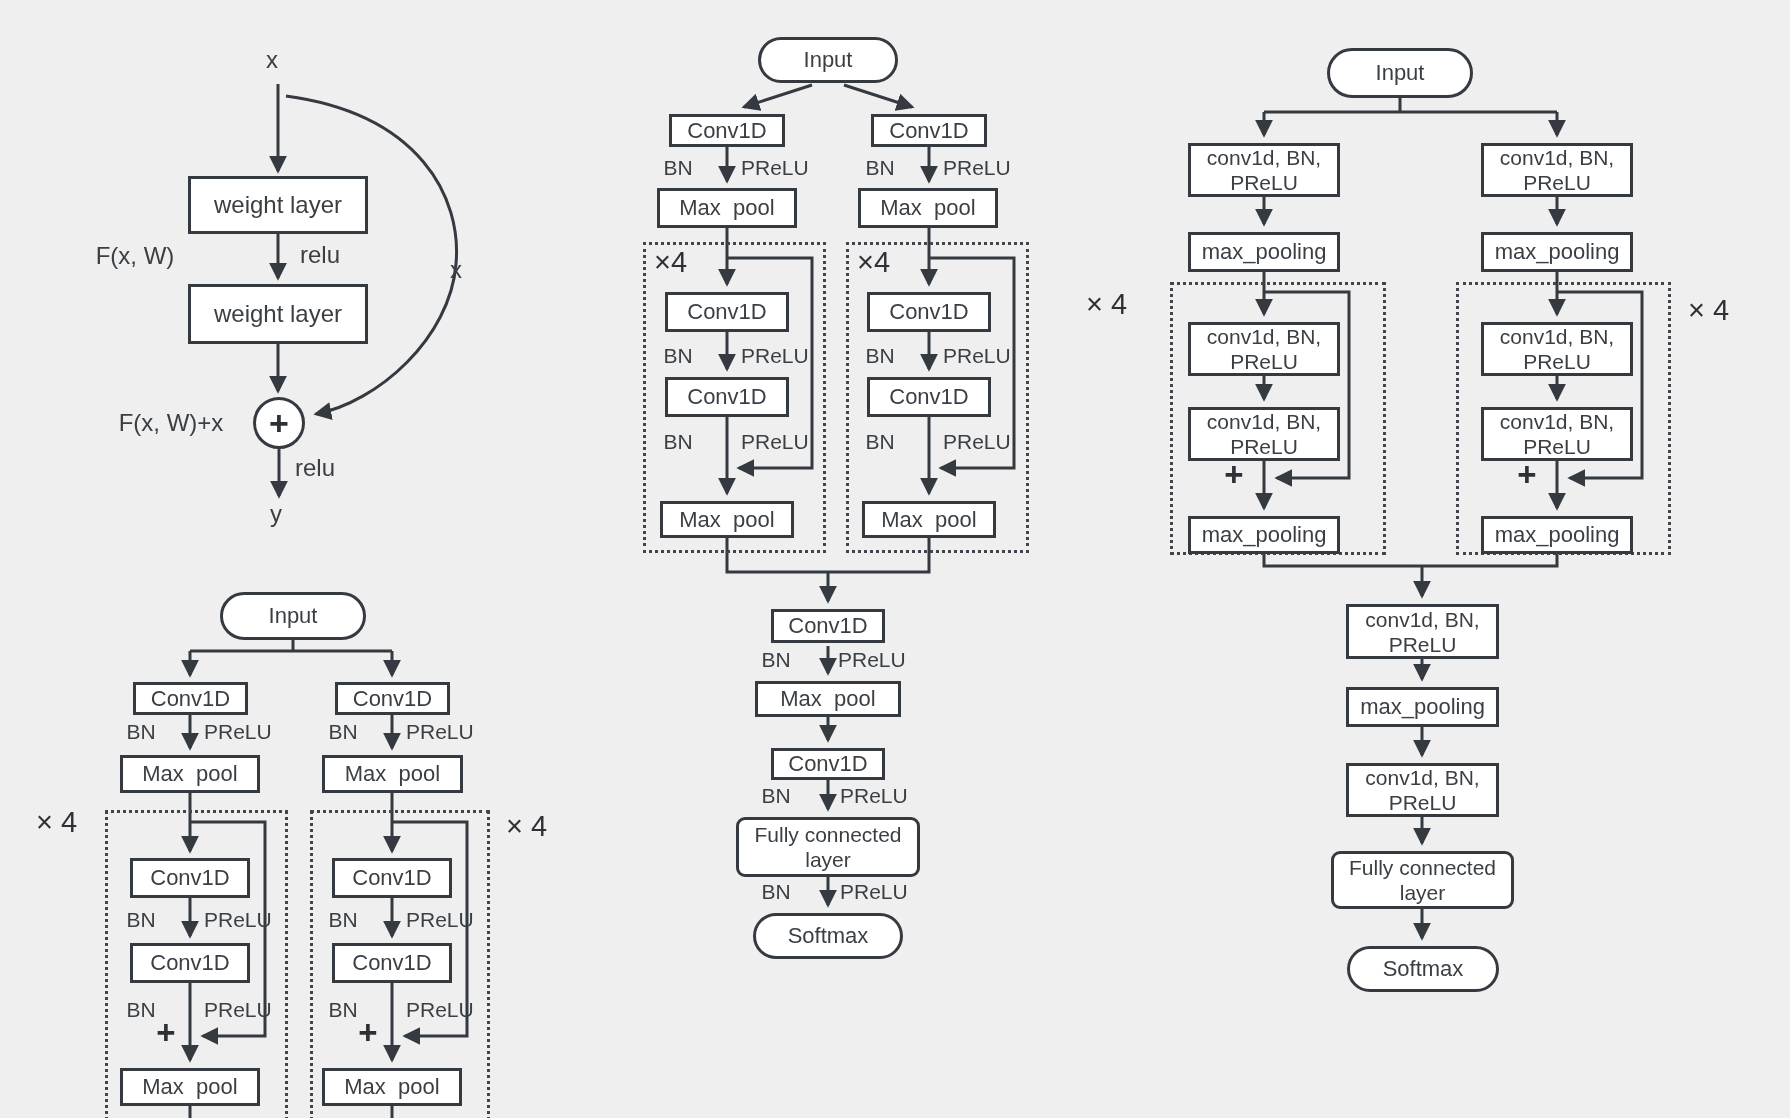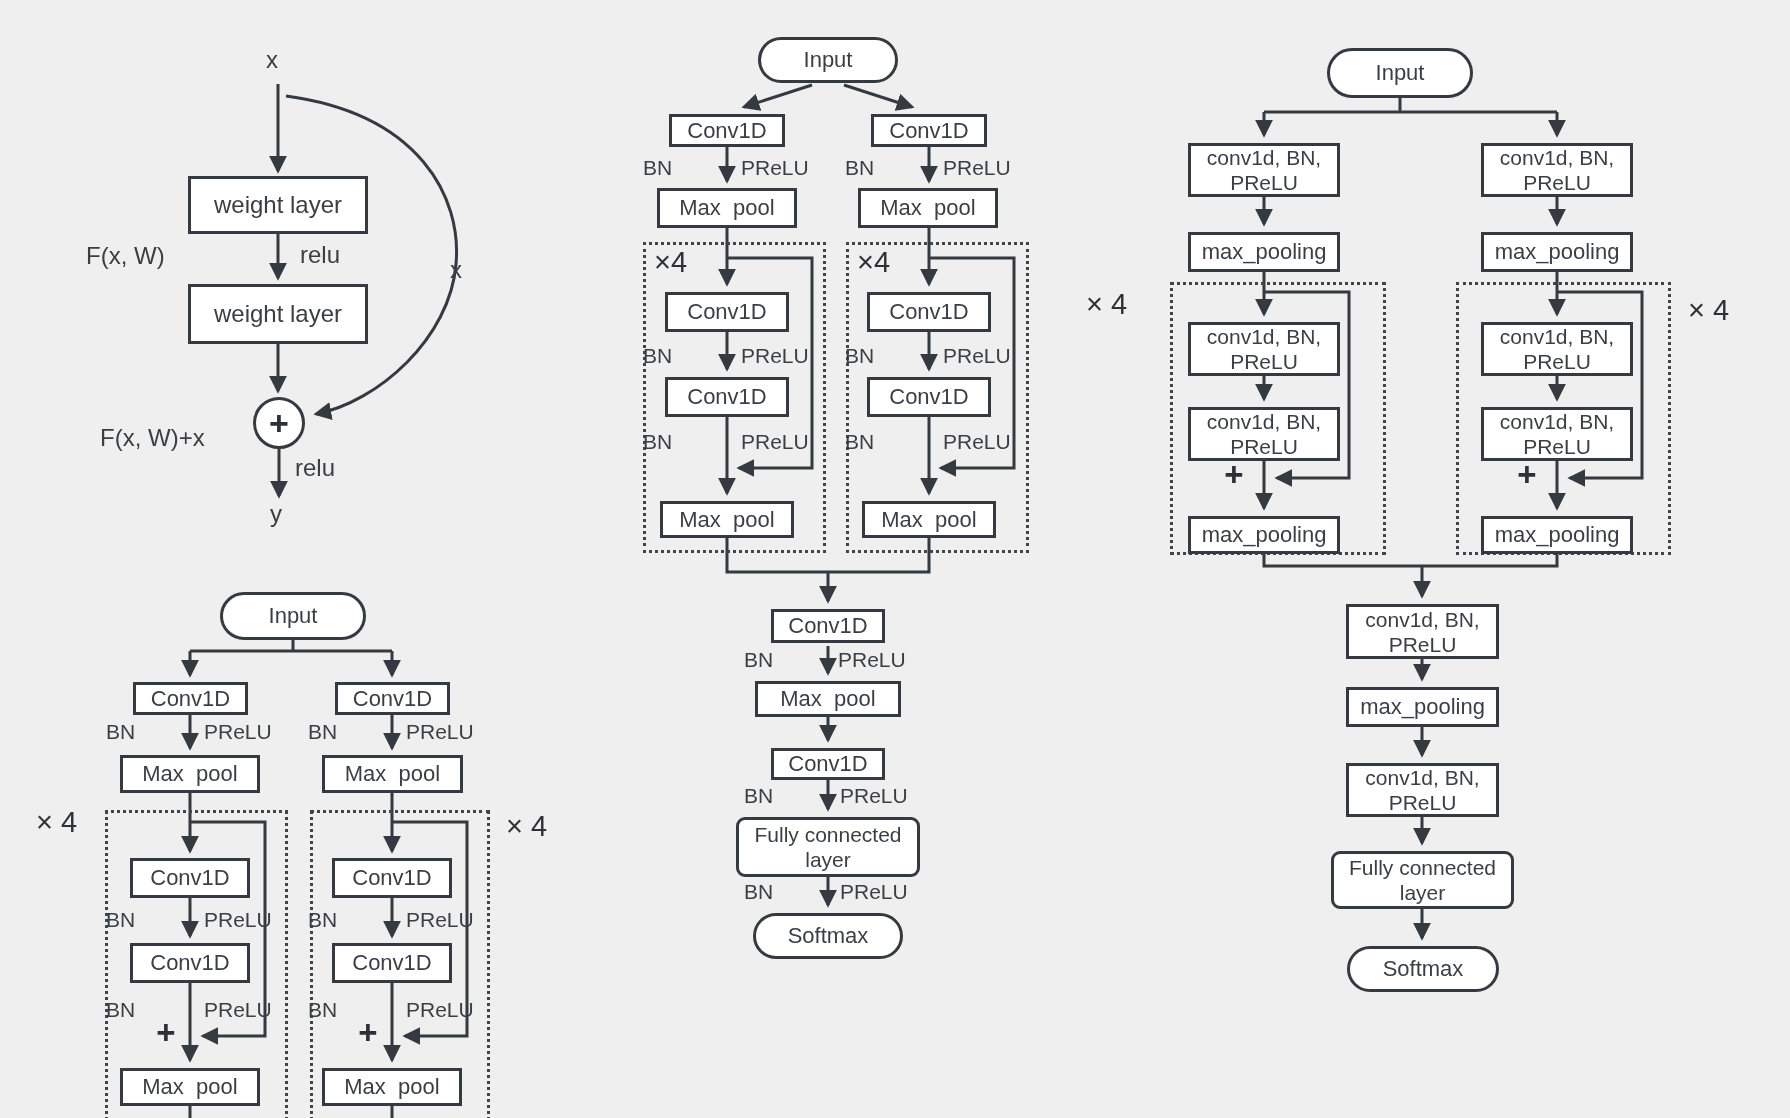--- a/index.html
+++ b/index.html
@@ -9,21 +9,21 @@
   .w{stroke:#343a40;stroke-width:3;fill:none;}
   .box{position:absolute;z-index:3;background:#fff;border:3px solid #343a40;box-sizing:border-box;
        display:flex;align-items:center;justify-content:center;text-align:center;
        font-size:22px;color:#3a3f44;white-space:pre;}
   .pill{border-radius:26px;}
   .round{border-radius:9px;}
   .two{flex-direction:column;font-size:21px;line-height:25px;}
   .dotted{position:absolute;z-index:2;border:3px dotted #40454b;box-sizing:border-box;background:transparent;}
   .lbl{position:absolute;z-index:3;font-size:22px;color:#3a3f44;white-space:pre;}
   .f24{font-size:24px;}
-  .r{text-align:left;}
+  .r{text-align:center;}
   .bnp{position:absolute;z-index:3;font-size:21px;color:#3a3f44;white-space:pre;}
   .t4{position:absolute;z-index:4;font-size:29px;font-weight:500;color:#2d3136;white-space:pre;}
   .plus{position:absolute;z-index:3;width:40px;text-align:center;font-size:33px;font-weight:600;color:#2d3136;}
   .circle{position:absolute;z-index:3;width:52px;height:52px;border:3px solid #343a40;border-radius:50%;
           background:#fff;box-sizing:border-box;display:flex;align-items:center;justify-content:center;
           font-size:34px;font-weight:700;color:#2d3136;}
 </style>
 </head>
 <body>
 
@@ -100,21 +100,21 @@
     <path class="w" d="M1422 909 V938" marker-end="url(#ah)"></path>
   </g>
 </svg>
 
 <div class="lbl f24" style="left:266px;top:46px;">x</div>
 <div class="box f24" style="left:188px;top:176px;width:180px;height:58px;">weight layer</div>
 <div class="lbl f24 r" style="left:86px;top:242px;width:98px;">F(x, W)</div>
 <div class="lbl f24" style="left:300px;top:241px;">relu</div>
 <div class="box f24" style="left:188px;top:284px;width:180px;height:60px;">weight layer</div>
 <div class="circle" style="left:253px;top:397px;">+</div>
-<div class="lbl f24 r" style="left:100px;top:424px;width:142px;">F(x, W)+x</div>
+<div class="lbl f24 r" style="left:100px;top:409px;width:142px;">F(x, W)+x</div>
 <div class="lbl f24" style="left:450px;top:256px;">x</div>
 <div class="lbl f24" style="left:295px;top:454px;">relu</div>
 <div class="lbl f24" style="left:270px;top:500px;">y</div>
 
 <div class="box pill" style="left:220px;top:592px;width:146px;height:48px;">Input</div>
 <div class="box" style="left:133px;top:682px;width:115px;height:33px;">Conv1D</div>
 <div class="box" style="left:335px;top:682px;width:115px;height:33px;">Conv1D</div>
 <div class="bnp r" style="left:106px;top:720px;width:70px;">BN</div>
 <div class="bnp" style="left:204px;top:720px;">PReLU</div>
 <div class="bnp r" style="left:308px;top:720px;width:70px;">BN</div>

